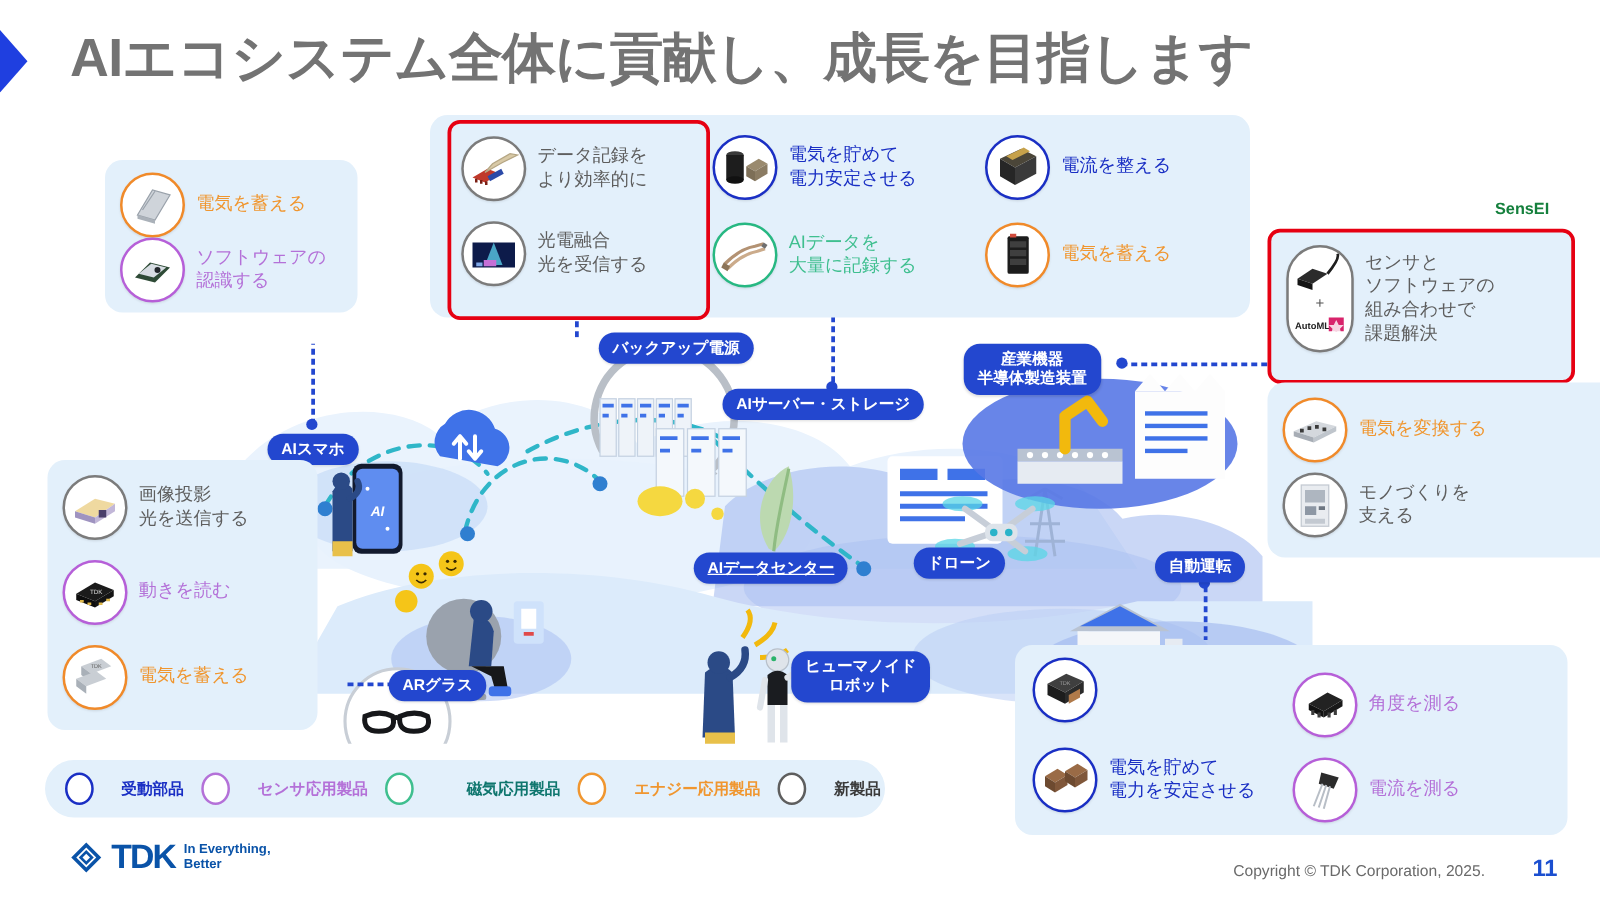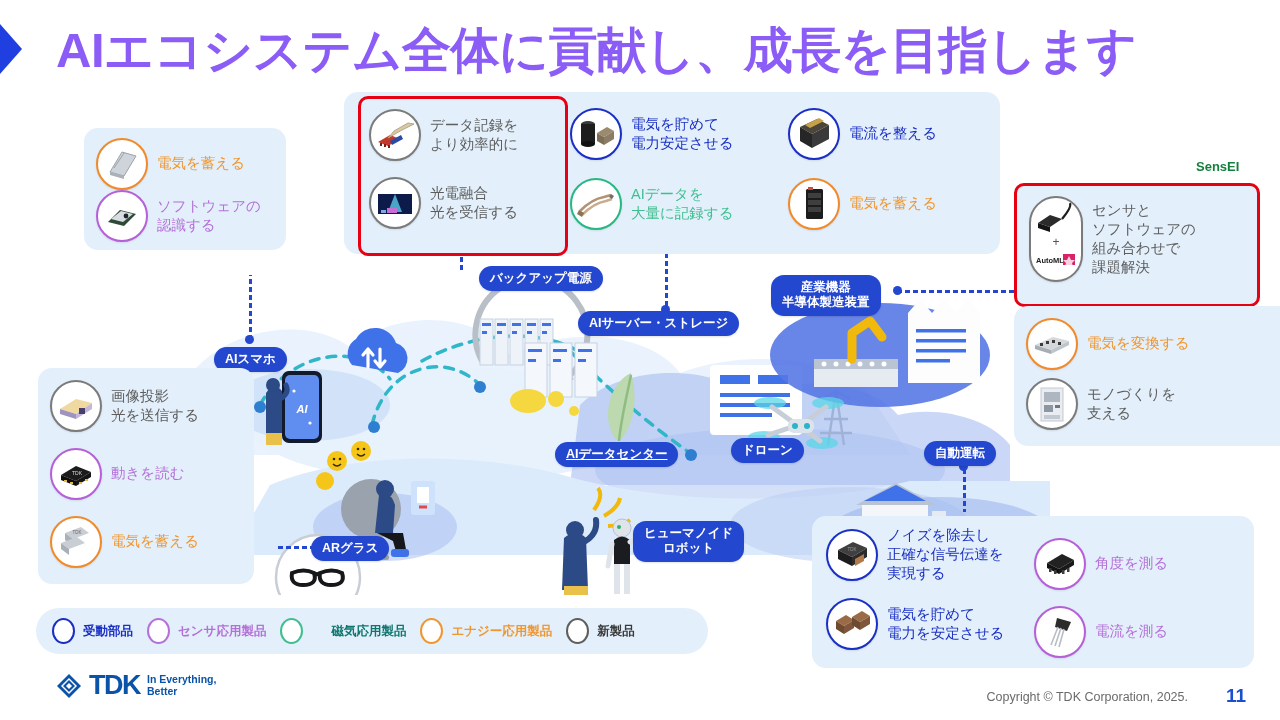--- a/index.html
+++ b/index.html
@@ -9,21 +9,21 @@
   }
   .slide{position:absolute;inset:0;}
 
   
   .title-arrow{
     position:absolute;left:0;top:24px;width:36px;height:50px;
   }
   .title-arrow svg{display:block;}
   .slide-title{
     position:absolute;left:56px;top:24px;
-    font-size:49px;font-weight:bold;color:#8b5cf6;letter-spacing:-0.5px;
+    font-size:43px;font-weight:bold;color:#737373;letter-spacing:-0.5px;
     white-space:nowrap;line-height:1.1;
   }
 
   
   .panel{position:absolute;background:#e3f0fb;border-radius:14px;}
   .panel.redbox{background:#e3f0fb;border:3px solid #e60012;border-radius:10px;}
 
   .item{position:absolute;display:flex;align-items:center;gap:9px;}
   .bubble{
     width:52px;height:52px;border-radius:50%;background:#ffffff;
@@ -66,21 +66,21 @@
          background-position:left;background-size:3px 8px;background-repeat:repeat-y;width:3px;}
   .ddash-h{position:absolute;background-image:linear-gradient(90deg,#2347cf 60%,rgba(0,0,0,0) 0%);
          background-position:top;background-size:8px 3px;background-repeat:repeat-x;height:3px;}
 
   
   .legend{
     position:absolute;left:36px;top:608px;width:672px;height:46px;
     background:#e3f0fb;border-radius:23px;display:flex;align-items:center;
     padding:0 16px;box-sizing:border-box;gap:14px;
   }
-  .lg{display:flex;align-items:center;gap:8px;}
+  .lg{display:flex;align-items:center;gap:22px;}
   .lgc{width:23px;height:26px;border-radius:50%;box-sizing:border-box;border:2.5px solid #888;background:#fff;}
   .lgt{font-size:12.5px;font-weight:bold;white-space:nowrap;}
 
   
   .logo{position:absolute;left:56px;top:672px;display:flex;align-items:center;gap:7px;}
   .logo-mark{width:26px;height:26px;}
   .logo-tdk{font-size:27px;font-weight:bold;color:#0a53a8;letter-spacing:-1.5px;line-height:1;}
   .logo-tag{font-size:10.5px;font-weight:bold;color:#0a53a8;line-height:1.05;}
   .copyright{position:absolute;right:92px;top:690px;font-size:12.5px;color:#6a6a6a;white-space:nowrap;}
   .pageno{position:absolute;right:34px;top:685px;font-size:19px;font-weight:bold;color:#1b4fd0;}
@@ -548,23 +548,20 @@
     <div class="item" style="left:14px;top:10px;">
       <span class="bubble b-passive">
         <svg width="42" height="42" viewBox="0 0 42 42">
           <path d="M7 16 L22 8 L36 14 L21 23 Z" fill="#3f3f3f"></path>
           <path d="M7 16 L21 23 L21 32 L7 25 Z" fill="#1d1d1d"></path>
           <path d="M21 23 L36 14 L36 23 L21 32 Z" fill="#2b2b2b"></path>
           <path d="M24 25 L33 20 L33 27 L24 32 Z" fill="#b07a4a"></path>
           <text x="21" y="17" font-family="Liberation Sans, sans-serif" font-size="4.5" fill="#999" text-anchor="middle">TDK</text>
         </svg>
       </span>
-      <span class="itxt t-passive">ノイズを除去し
-正確な信号伝達を
-実現する</span>
     </div>
     <div class="item" style="left:14px;top:82px;">
       <span class="bubble b-passive">
         <svg width="42" height="42" viewBox="0 0 42 42">
           <path d="M5 18 L15 12 L23 17 L13 23 Z" fill="#9a6b46"></path>
           <path d="M5 18 L13 23 L13 31 L5 26 Z" fill="#6d4a30"></path>
           <path d="M13 23 L23 17 L23 25 L13 31 Z" fill="#80573a"></path>
           <path d="M21 14 L31 8 L39 13 L29 19 Z" fill="#9a6b46"></path>
           <path d="M21 14 L29 19 L29 27 L21 22 Z" fill="#6d4a30"></path>
           <path d="M29 19 L39 13 L39 21 L29 27 Z" fill="#80573a"></path>

